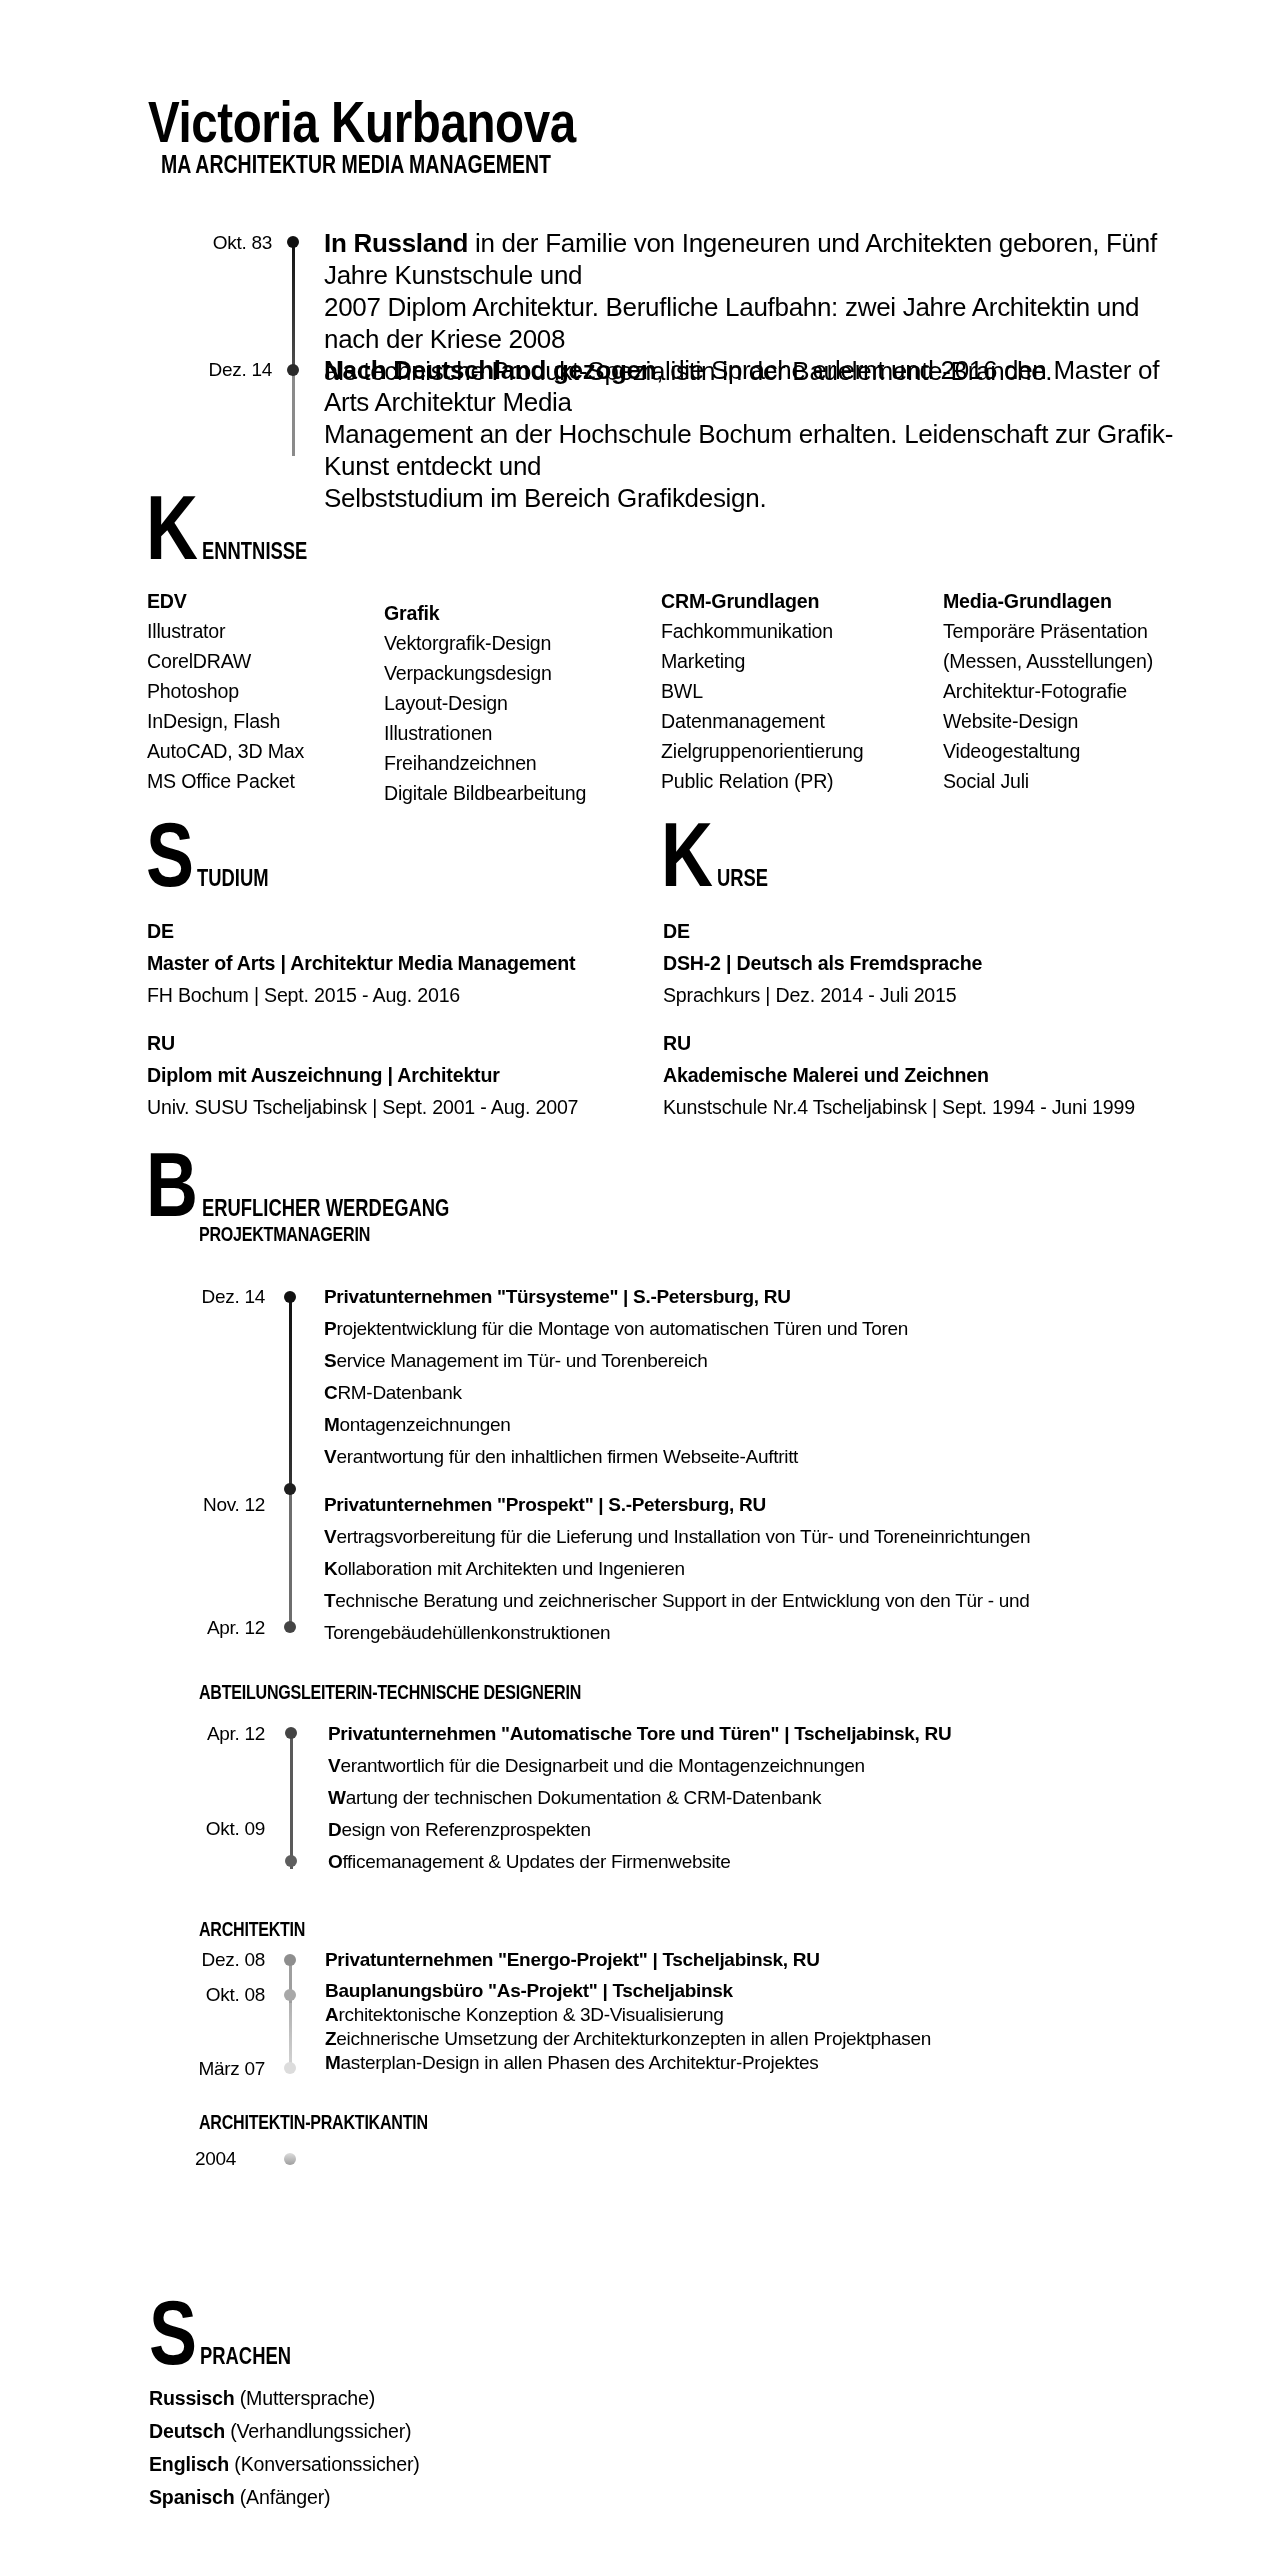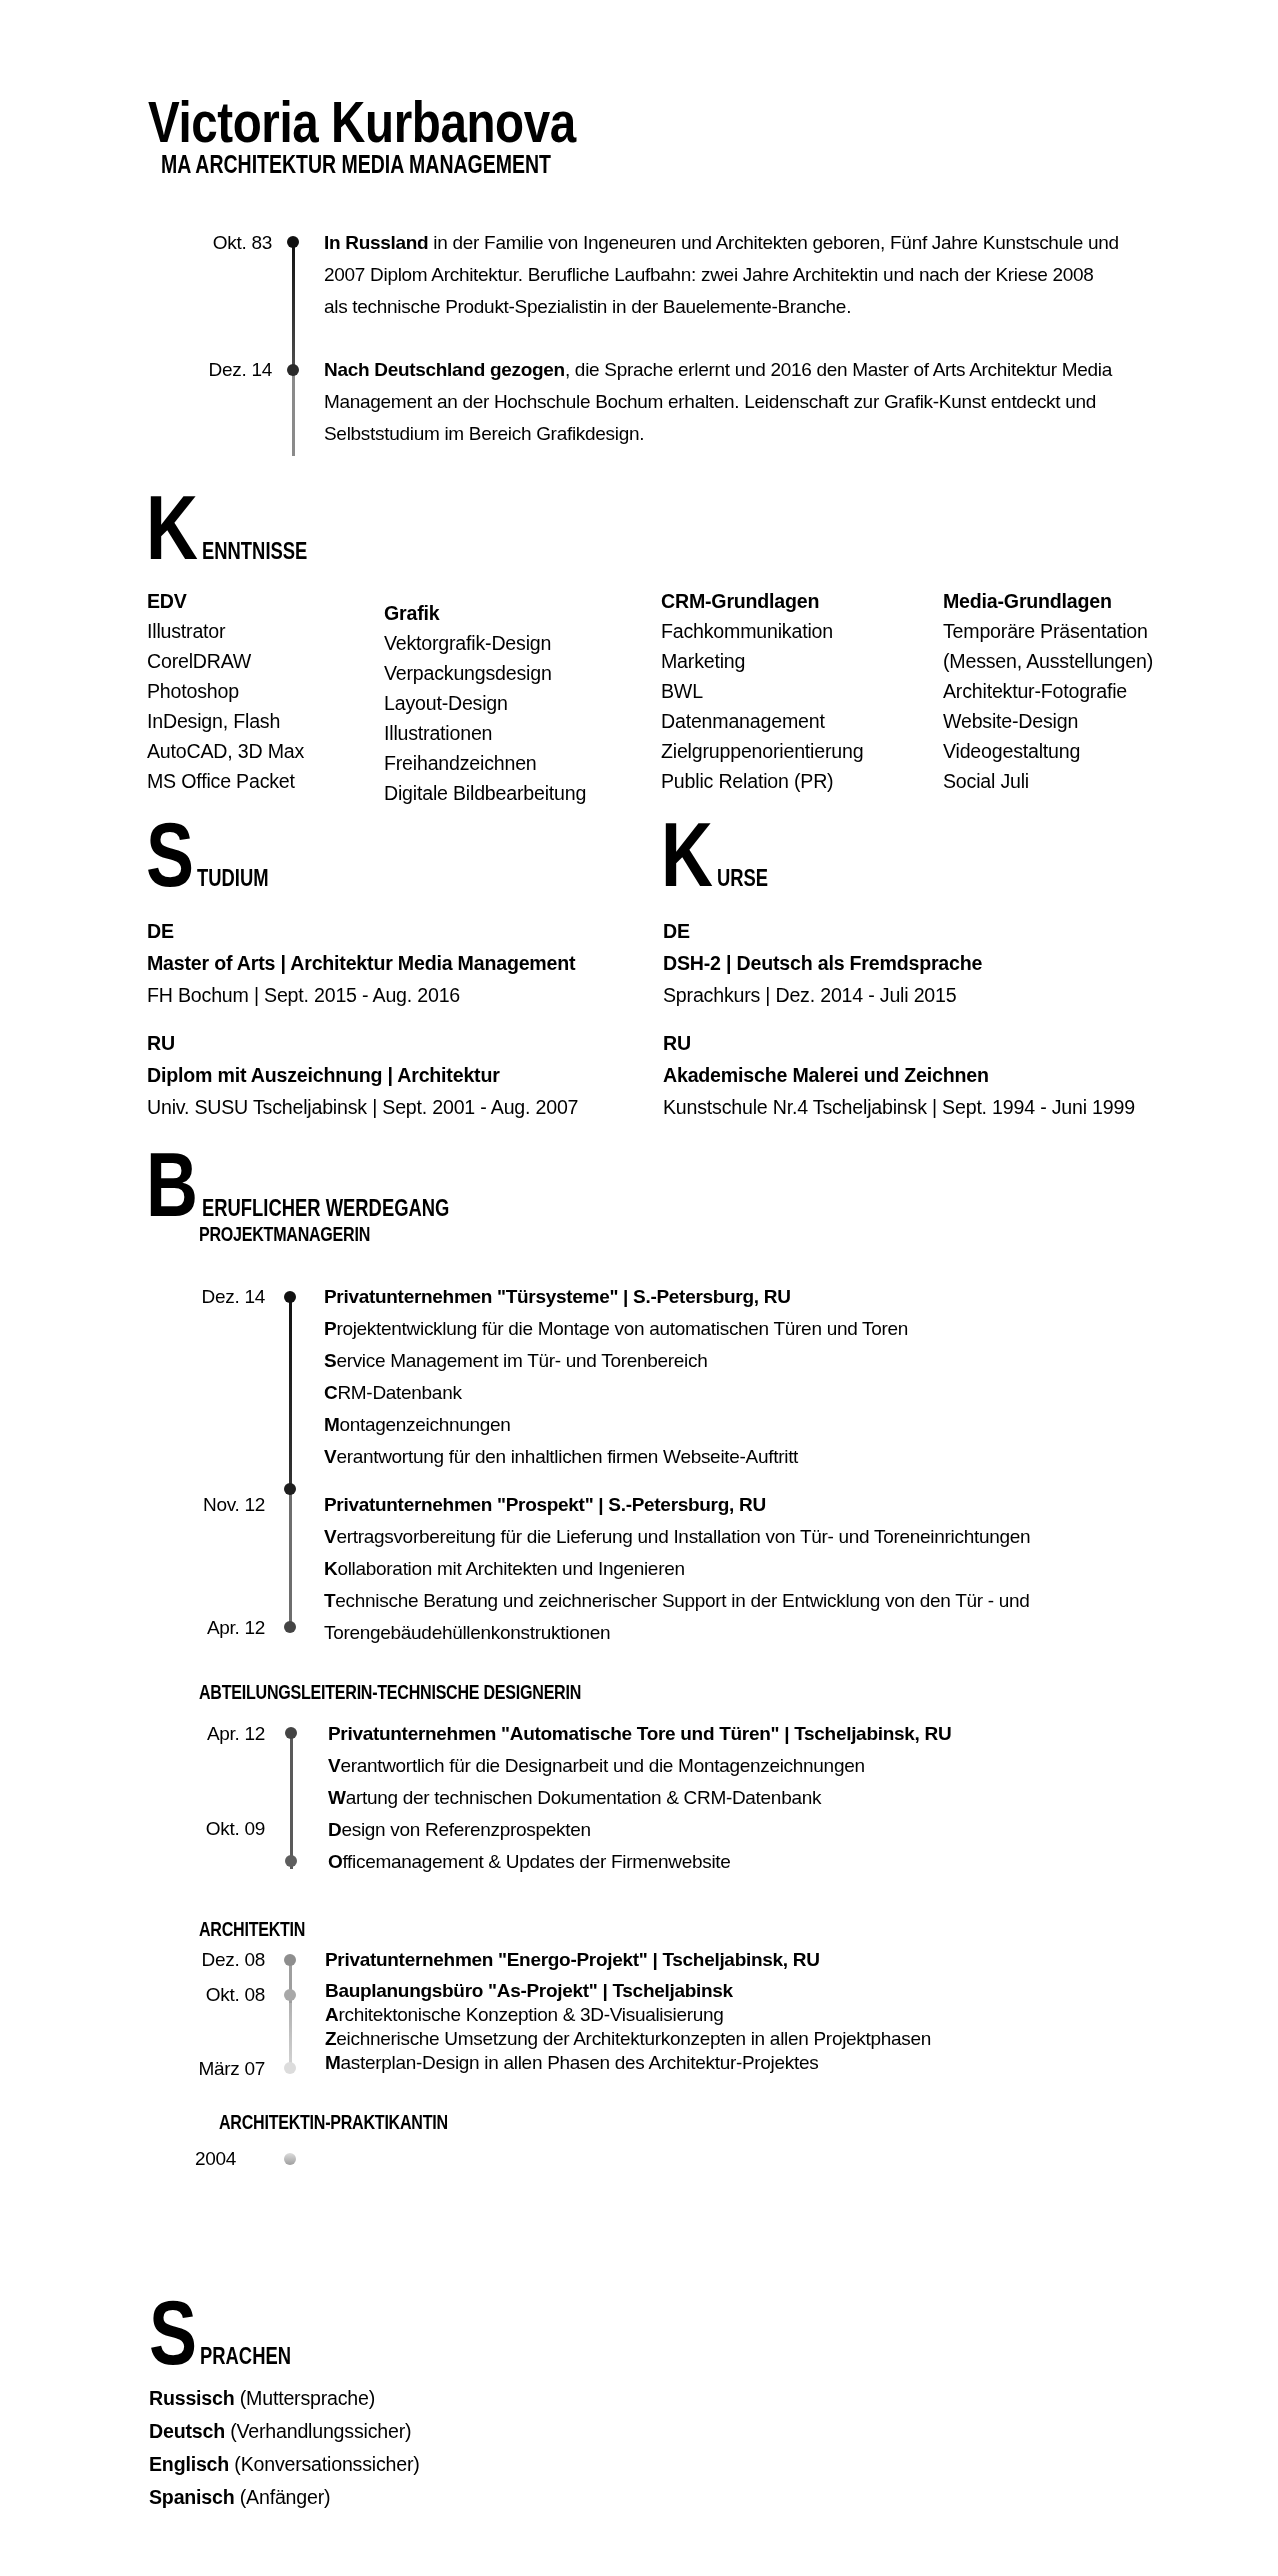--- a/index.html
+++ b/index.html
@@ -2,21 +2,21 @@
 <html style="font-size:8.2px"><head>
 <meta charset="utf-8">
 <style>
   html, body { margin:0; padding:0; background:#ffffff; }
   body { width:1279px; height:2982px; position:relative; overflow:hidden;
          font-family:"Liberation Sans", "DejaVu Sans", sans-serif; color:#000; }
   .abs { position:absolute; }
   .cond { display:inline-block; transform-origin:0 0; transform:scaleX(0.8); white-space:nowrap; }
   .name { left:148px; top:93px; font-size:58px; font-weight:bold; line-height:1; letter-spacing:-0.5px; }
   .subtitle { left:161px; top:152px; font-size:25px; font-weight:bold; line-height:1; }
-  .body-text { font-size:19px; line-height:32px; letter-spacing:-0.3px; }
+  .body-text { font-size:26px; line-height:32px; letter-spacing:-0.3px; }
   .date { position:absolute; font-size:19px; line-height:32px; letter-spacing:-0.3px; text-align:right; width:77px; }
   .tl-line { position:absolute; width:3.1px; }
   .tl-dot { position:absolute; width:12.4px; height:12.4px; border-radius:50%; }
   .sec-head { position:absolute; white-space:nowrap; }
   .sec-head .initial { font-size:90px; font-weight:bold; display:inline-block; transform:scaleX(0.8); transform-origin:0 100%; line-height:0.75; vertical-align:bottom; }
   .sec-head .rest { font-size:23px; font-weight:bold; display:inline-block; transform:scaleX(0.8); transform-origin:0 100%; vertical-align:bottom; margin-left:-9.3px; line-height:1; }
   .col { position:absolute; font-size:19.6px; line-height:30px; letter-spacing:-0.2px; }
   .col .hdr { font-weight:bold; }
   .b { font-weight:bold; }
   .role { position:absolute; font-size:19.6px; font-weight:bold; letter-spacing:-0.3px; white-space:nowrap; }
@@ -198,21 +198,21 @@
 
   <div class="date" style="left:188px; top:1979px;">Okt. 08</div>
   <div class="date" style="left:188px; top:2053px;">März 07</div>
   <div class="entry lines" style="left:325px; top:1979px; line-height:24px;">
     <div class="company" style="line-height:24px;">Bauplanungsbüro "As-Projekt" | Tscheljabinsk</div>
     <div><span class="first">A</span><span>rchitektonische Konzeption &amp; 3D-Visualisierung</span></div>
     <div><span class="first">Z</span><span>eichnerische Umsetzung der Architekturkonzepten in allen Projektphasen</span></div>
     <div><span class="first">M</span><span>asterplan-Design in allen Phasen des Architektur-Projektes</span></div>
   </div>
 
-  <div class="role" style="left:199px; top:2111px;margin-left:20px;">
+  <div class="role" style="left:199px; top:2111px;">
     <span class="cond" style="transform:scaleX(0.82)">ARCHITEKTIN-PRAKTIKANTIN</span>
   </div>
   <div class="tl-dot" style="left:284px; top:2153px; background:linear-gradient(#dcdcdc,#9e9e9e);"></div>
   <div class="date" style="left:188px; top:2143px; text-align:left; left:195px;">2004</div>
 </section>
 
 <section>
   <div class="sec-head" style="left:149px; top:2300px;">
     <span class="initial">S</span><span class="rest">PRACHEN</span>
   </div>

